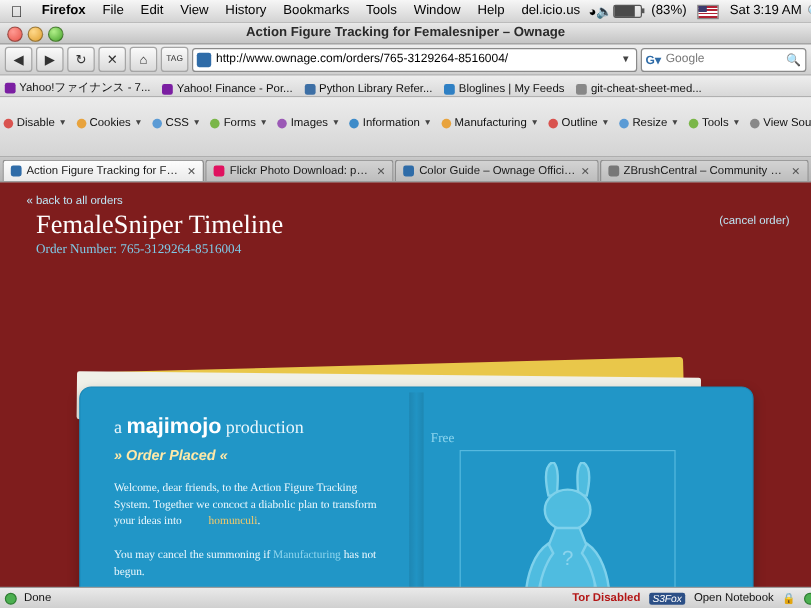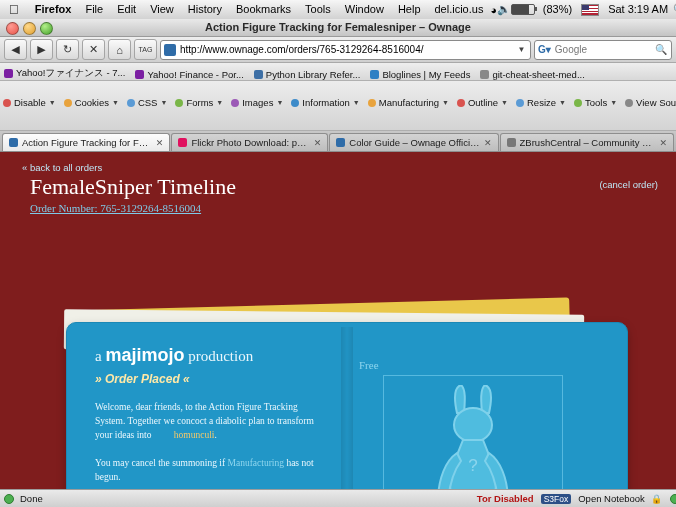--- a/index.html
+++ b/index.html
@@ -99,21 +99,21 @@
   .tab .tfav{width:9px;height:9px;border-radius:2px;flex:none;}
   .tab .tx{overflow:hidden;text-overflow:ellipsis;}
   .tab .xb{font-size:9px;color:#555;}
 
   
   .page{position:relative;width:676px;height:386px;background:#7f1d1d;overflow:hidden;}
   .page-head{position:relative;height:62px;}
   .backlink{position:absolute;left:22px;top:10px;font-size:9.5px;color:#bfe6f5;}
   .cancel{position:absolute;right:18px;top:27px;font-size:9.5px;color:#bfe6f5;}
   .ptitle{position:absolute;left:30px;top:22px;font-size:22px;color:#fff;font-family:"Liberation Serif",serif;}
-  .ordernum{position:absolute;left:30px;top:50px;font-size:11px;color:#7fc9e6;font-family:"Liberation Serif",serif;text-decoration:underline;}
+  .ordernum{position:absolute;left:30px;top:50px;font-size:11px;color:#7fc9e6;font-family:"Liberation Serif",serif;}
 
   
   .paper{position:absolute;left:70px;top:152px;width:500px;height:60px;background:#e9c74a;transform:rotate(-1.5deg);border-radius:3px;}
   .paper2{position:absolute;left:64px;top:160px;width:520px;height:40px;background:#f0f0e8;transform:rotate(0.6deg);border-radius:2px;}
 
   .book{
     position:absolute;left:66px;top:170px;width:560px;height:300px;
     background:#2196c7;border-radius:10px 10px 4px 4px;
     box-shadow:0 4px 10px rgba(0,0,0,.25);
     border:1px solid #1b88b6;
@@ -140,21 +140,21 @@
   .fig-svg{width:100%;height:100%;opacity:.85;}
 
   
   .statusbar{
     position:absolute;left:0;bottom:0;width:676px;height:17px;
     background:linear-gradient(to bottom,#eaeaea,#cfcfcf);border-top:1px solid #9c9c9c;
     display:flex;align-items:center;font-size:9.5px;color:#111;padding:0 4px;gap:6px;
   }
   .statusbar .sright{margin-left:auto;display:flex;align-items:center;gap:7px;}
   .tor{color:#b31515;font-weight:bold;}
-  .s3{background:#2c4f86;color:#fff;padding:0 3px;border-radius:2px;font-size:8.5px;}
+  .s3{background:#2c4f86;color:#fff;padding:0 3px;border-radius:2px;font-size:8.5px;font-style:italic;}
   .greendot{width:8px;height:8px;border-radius:50%;background:#4caf50;border:1px solid #2e7d32;}
   .lockic{font-size:9px;color:#555;}
 </style>
 </head>
 <body>
 
 <div class="screen">
 
   <div class="menubar">
     <span class="apple"></span>

